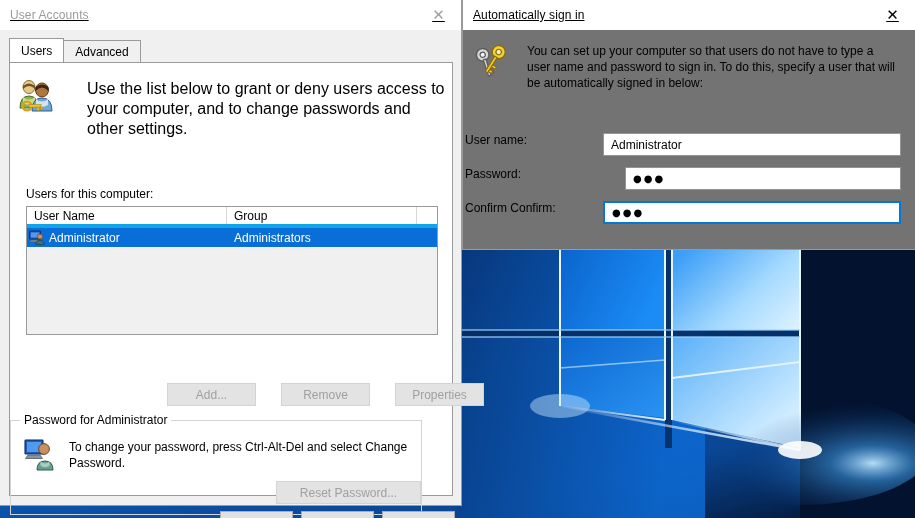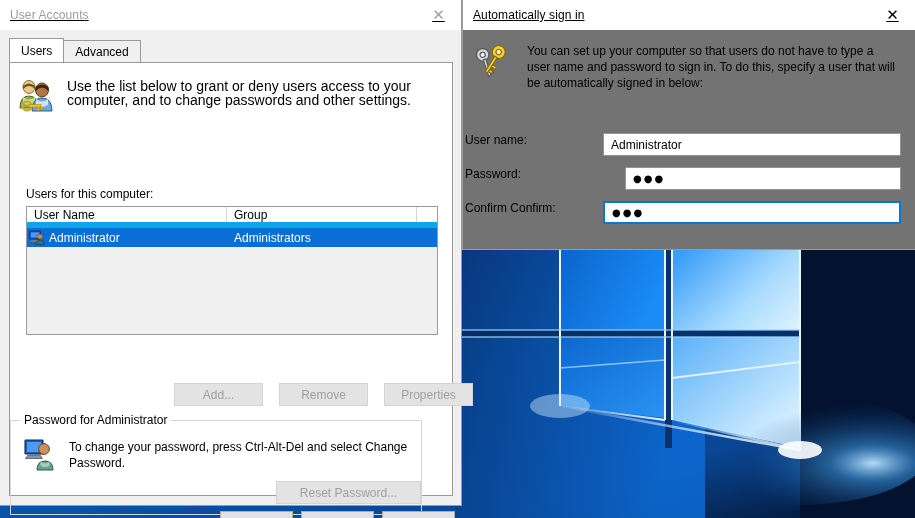--- a/index.html
+++ b/index.html
@@ -125,24 +125,25 @@
 
   .intro-row {
     position: absolute;
     left: 6px;
     top: 14px;
     width: 430px;
     display: flex;
     gap: 11px;
   }
   .intro-text {
-    font-size: 14px;
-    line-height: 14px;
+    font-size: 16px;
+    line-height: 20px;
     max-width: 370px;
     padding-top: 2px;
+    margin-left: 20px;
   }
 
   .chk-row {
     position: absolute;
     left: 17px;
     top: 92px;
     display: flex;
     align-items: center;
     gap: 6px;
     font-size: 12px;
@@ -171,21 +172,21 @@
     width: 412px;
     height: 129px;
     border: 1px solid #9a9a9a;
     background: #f0f0f0;
     box-sizing: border-box;
   }
   .lv-header {
     display: flex;
     height: 21px;
     background: #ffffff;
-    border-bottom: 6px solid #0ea5e9;
+    border-bottom: 4px solid #0ea5e9;
     box-sizing: border-box;
   }
   .lv-col {
     font-size: 12px;
     display: flex;
     align-items: center;
     padding-left: 7px;
     box-sizing: border-box;
     border-right: 1px solid #d6d6d6;
     height: 100%;
@@ -230,24 +231,24 @@
     justify-content: center;
     padding: 0;
   }
   .btn.disabled {
     color: #a0a0a0;
     background: #e3e3e3;
     border-color: #d3d3d3;
   }
   .btn-row-mid {
     position: absolute;
-    left: 164px;
+    left: 157px;
     top: 320px;
     display: flex;
-    gap: 16px;
+    gap: 25px;
   }
   .btn-row-mid .btn { width: 89px; height: 23px; }
 
   
   .groupbox {
     position: absolute;
     left: 0;
     top: 357px;
     width: 412px;
     height: 95px;

